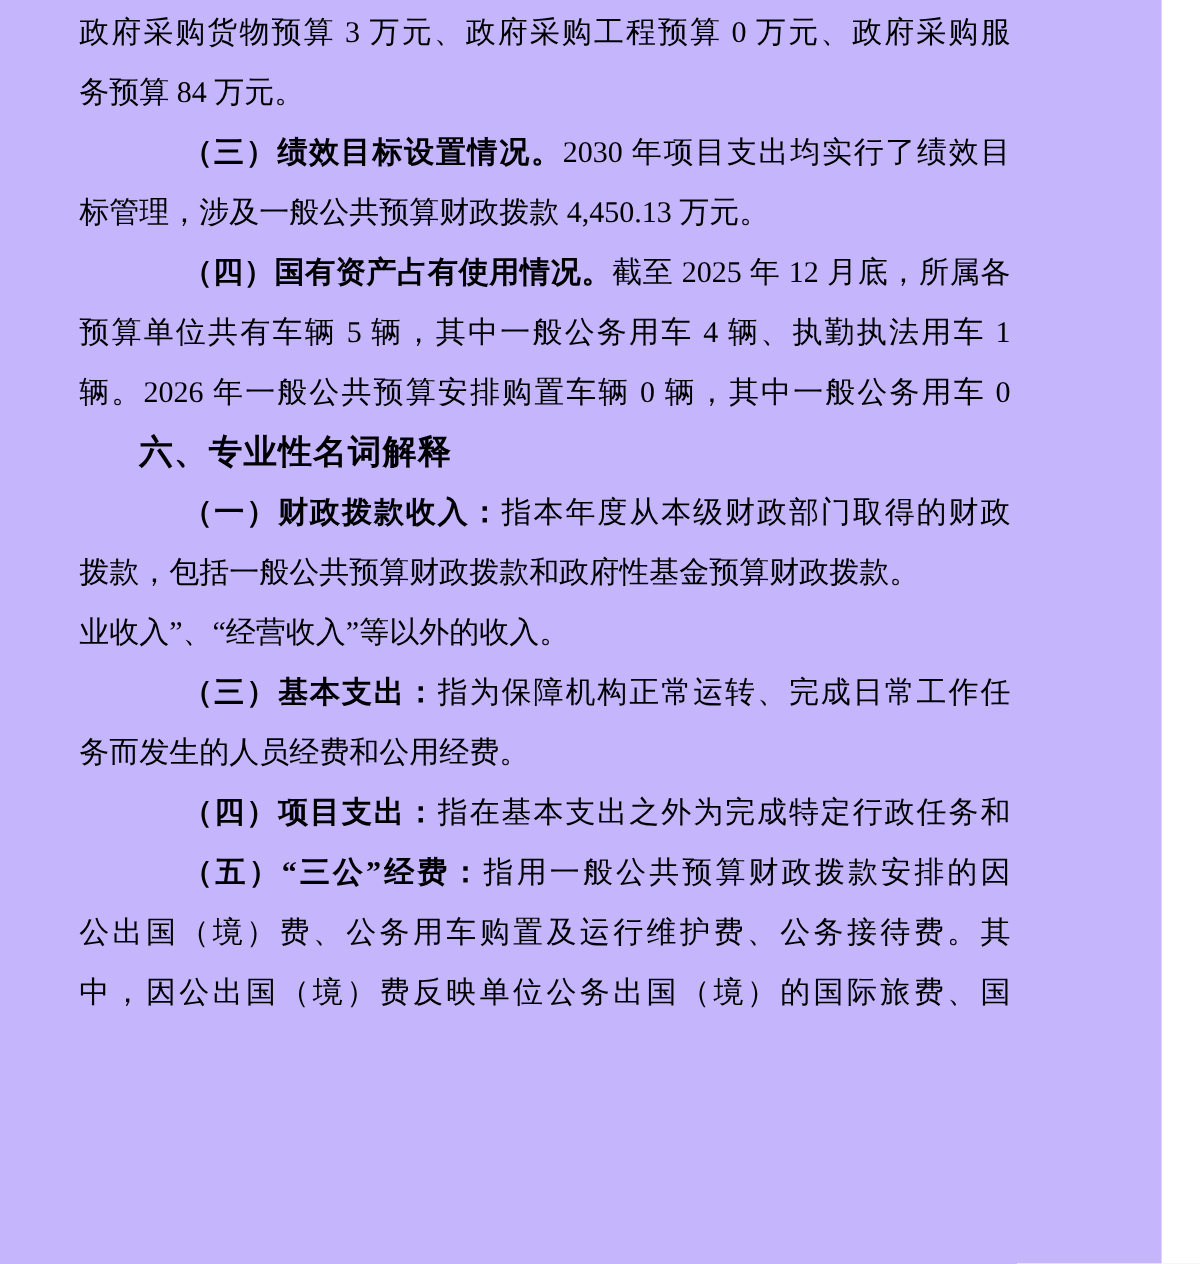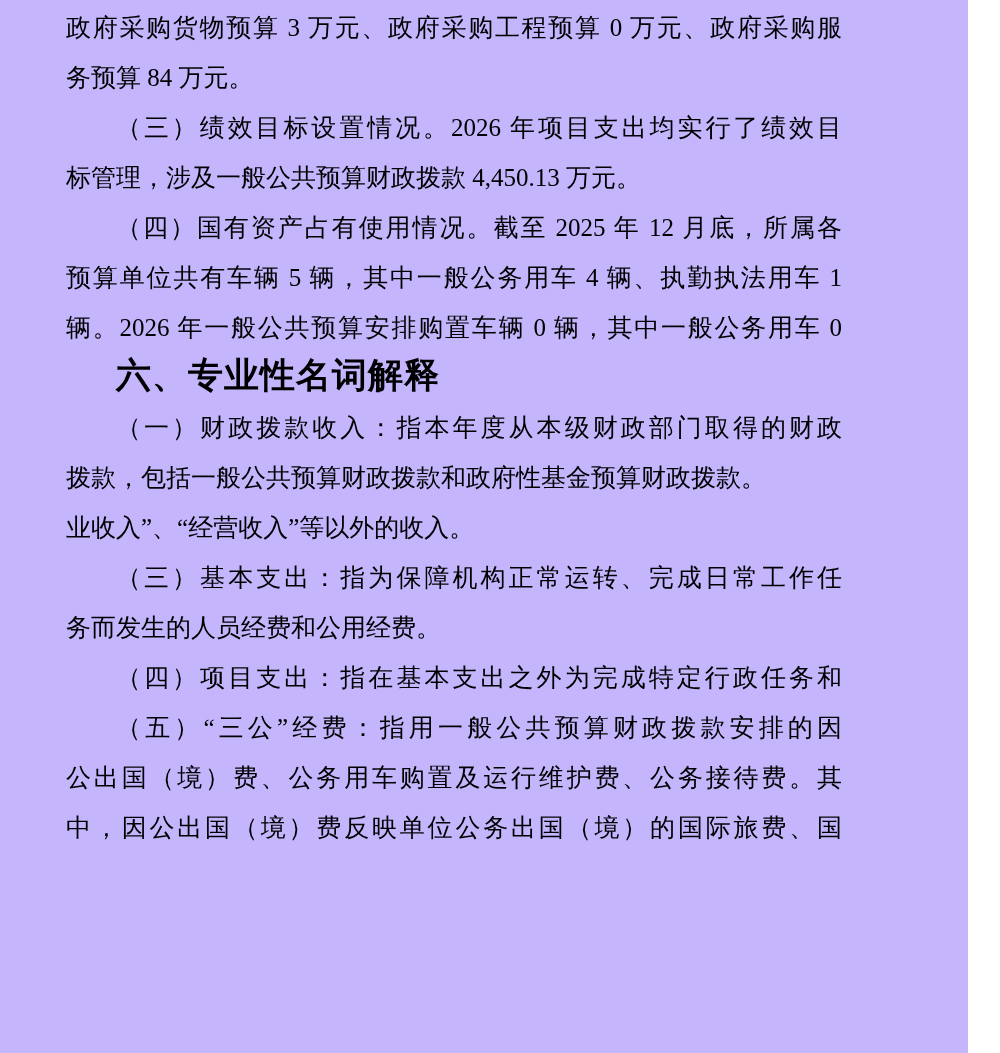--- a/index.html
+++ b/index.html
@@ -24,36 +24,36 @@
     text-align-last: justify;
     overflow: hidden;
     white-space: normal;
   }
   .line.endline {
     text-align: center;
     text-align-last: left;
   }
   .line.indent { text-indent: 50px; }
   .seg.normal { font-weight: 400; }
-  .seg.bold { font-weight: 400; }
+  .seg.bold { font-weight: 700; margin-left: 36px; }
   .seg.heading {
-    font-family: Liberation Mono, monospace;
+    font-family: Liberation Serif, serif;
     font-weight: 700;
-    font-size: 35px;
+    font-size: 28px;
     letter-spacing: 1px;
   }
 </style>
 </head>
 <body>
 
 <div class="page">
   <div class="doc" id="doc">
       <div class="line"><span class="seg normal">政府采购货物预算 3 万元、政府采购工程预算 0 万元、政府采购服</span></div>
       <div class="line endline"><span class="seg normal">务预算 84 万元。</span></div>
-      <div class="line indent"><span class="seg bold">（三）绩效目标设置情况。</span><span class="seg normal">2026 年项目支出均实行了绩效目</span></div>
+      <div class="line indent"><span class="seg bold">（三）绩效目标设置情况。</span><span class="seg normal">2030 年项目支出均实行了绩效目</span></div>
       <div class="line endline"><span class="seg normal">标管理，涉及一般公共预算财政拨款 4,450.13 万元。</span></div>
       <div class="line indent"><span class="seg bold">（四）国有资产占有使用情况。</span><span class="seg normal">截至 2025 年 12 月底，所属各</span></div>
       <div class="line"><span class="seg normal">预算单位共有车辆 5 辆，其中一般公务用车 4 辆、执勤执法用车 1</span></div>
       <div class="line"><span class="seg normal">辆。2026 年一般公共预算安排购置车辆 0 辆，其中一般公务用车 0</span></div>
       <div class="line indent endline"><span class="seg heading">六、专业性名词解释</span></div>
       <div class="line indent"><span class="seg bold">（一）财政拨款收入：</span><span class="seg normal">指本年度从本级财政部门取得的财政</span></div>
       <div class="line endline"><span class="seg normal">拨款，包括一般公共预算财政拨款和政府性基金预算财政拨款。</span></div>
       <div class="line endline"><span class="seg normal">业收入”、“经营收入”等以外的收入。</span></div>
       <div class="line indent"><span class="seg bold">（三）基本支出：</span><span class="seg normal">指为保障机构正常运转、完成日常工作任</span></div>
       <div class="line endline"><span class="seg normal">务而发生的人员经费和公用经费。</span></div>

